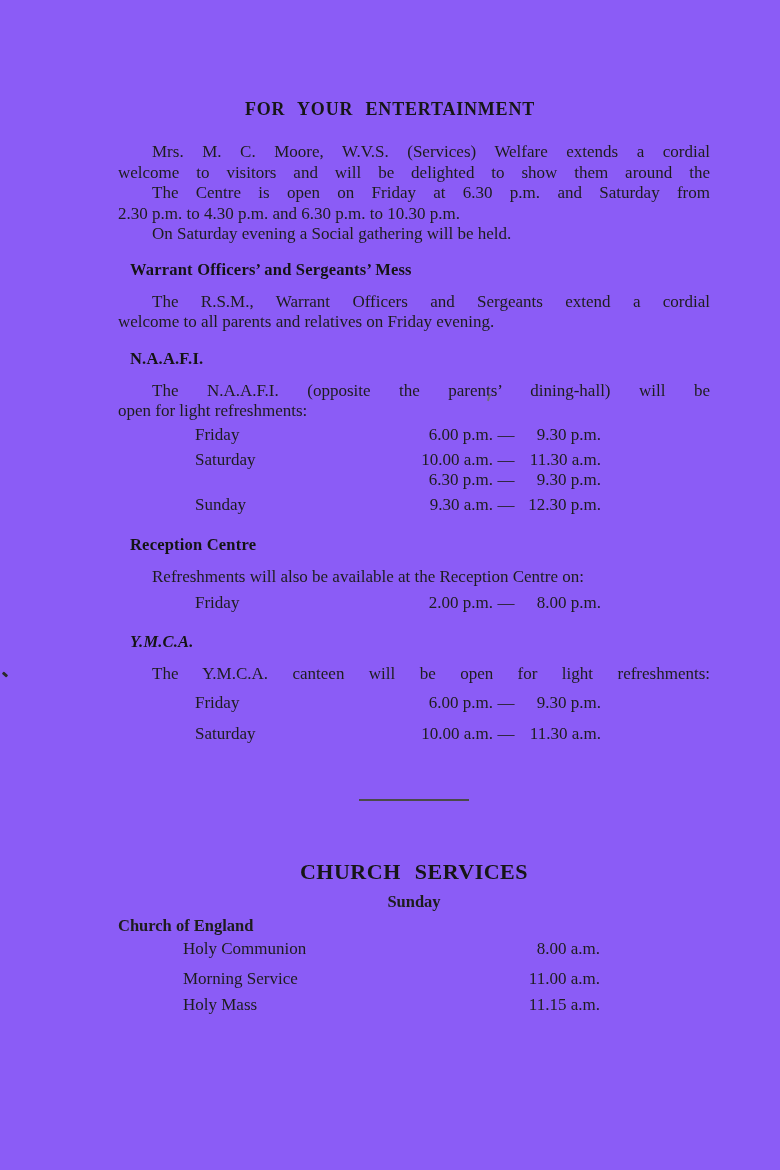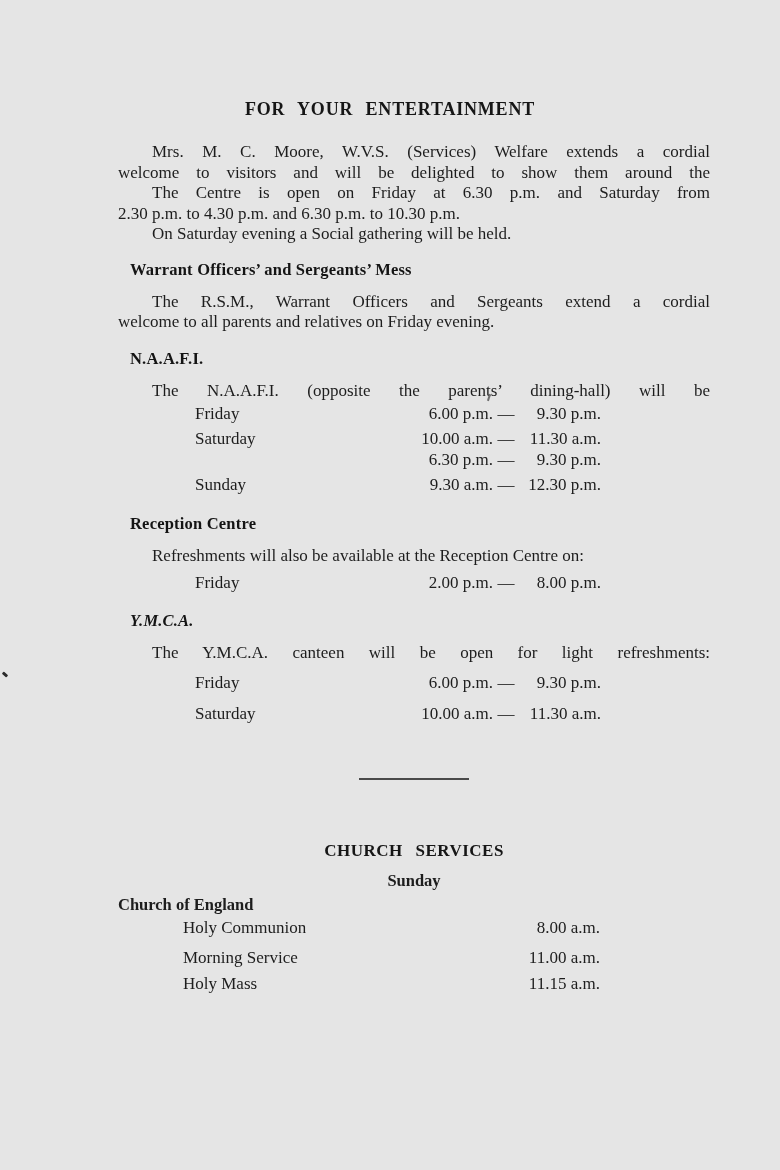--- a/index.html
+++ b/index.html
@@ -1,19 +1,19 @@
 <!DOCTYPE html>
 <html><head>
 <meta charset="utf-8">
 <style>
   html,body { margin:0; padding:0; background:#ffffff; }
   .page {
     position:relative;
     width:780px; height:1170px;
-    background:#e5e5e5;
+    background:#8b5cf6;
     color:#1d1d1d;
     font-family:"Liberation Serif", serif;
     font-size:17px;
     overflow:hidden;
     box-sizing:border-box;
   }
   .content { padding:0 70px 0 118px; }
 
   h1.doc-title {
     font-size:18px; font-weight:700; text-align:center;
@@ -45,21 +45,21 @@
   .sec-reception .trow { margin-top:6px; }
   .sec-ymca .trow.r1 { margin-top:9px; }
   .sec-ymca .trow.r2 { margin-top:10.5px; }
 
   .divider {
     width:110px; height:2px; background:#4a4a4a;
     margin:54px auto 0;
   }
 
   .church .ctitle {
-    font-size:17px; font-weight:700; text-align:center;
+    font-size:22px; font-weight:700; text-align:center;
     word-spacing:8px; letter-spacing:0.5px;
     margin:60px 0 8px; line-height:22px; color:#161616;
   }
   .church .cday {
     font-size:16.5px; font-weight:700; text-align:center;
     margin-top:9px; line-height:20px;
   }
   .church .ghead {
     font-size:16.5px; font-weight:700; margin:0; line-height:21px;
   }
@@ -95,20 +95,21 @@
 
     <section class="sec-warrant">
       <h2 class="shead">Warrant Officers’ and Sergeants’ Mess</h2>
       <div class="ln jl ind">The R.S.M., Warrant Officers and Sergeants extend a cordial</div>
       <div class="ln">welcome to all parents and relatives on Friday evening.</div>
     </section>
 
     <section class="sec-naafi">
       <h2 class="shead">N.A.A.F.I.</h2>
       <div class="ln jl ind">The N.A.A.F.I. (opposite the parents’ dining-hall) will be</div>
+      <div class="ln">open for light refreshments:</div>
       <div class="times">
         <div class="trow">
           <span class="day">Friday</span>
           <span class="start">6.00 p.m.</span>
           <span class="dash">—</span>
           <span class="end">9.30 p.m.</span>
         </div>
         <div class="trow gap">
           <span class="day">Saturday</span>
           <span class="start">10.00 a.m.</span>

